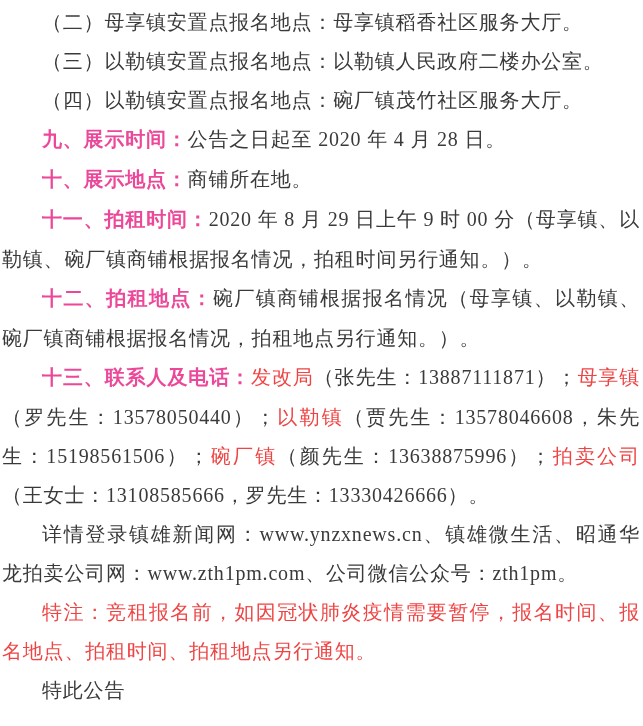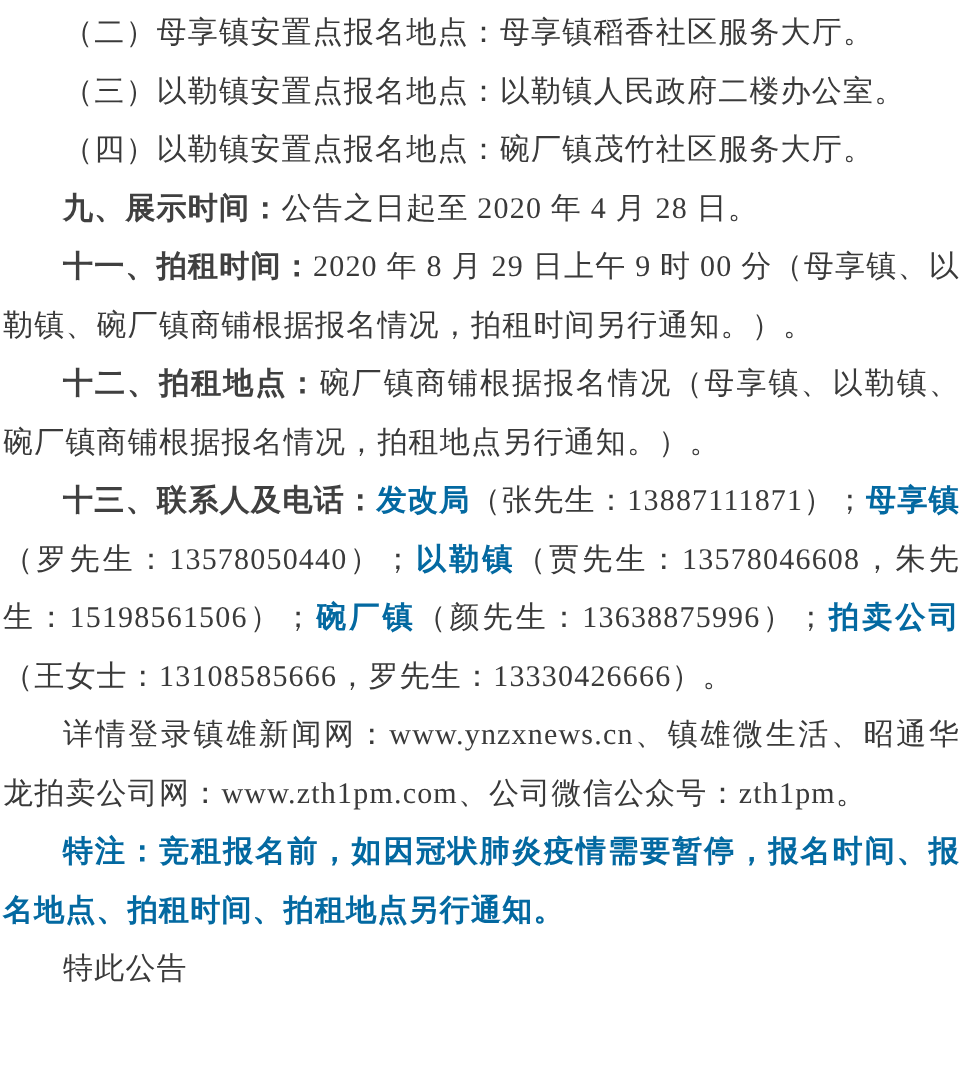--- a/index.html
+++ b/index.html
@@ -19,30 +19,31 @@
     line-height: 39px;
     letter-spacing: 0.8px;
     color: #3a3a3a;
     text-align: justify;
   }
   .doc p {
     margin: 0;
     text-indent: 2em;
   }
   .run-normal { color: #3a3a3a; }
-  .run-bold   { color: #0369a1; font-weight: bold; }
-  .run-red    { color: #404040; font-weight: bold; }
+  .run-bold   { color: #ef4444; font-weight: normal; }
+  .run-red    { color: #ec4899; font-weight: bold; font-family: Liberation Mono, monospace; }
 </style>
 </head>
 <body style="background: rgb(255, 255, 255);">
 
 <div class="doc" id="doc">
     <p><span class="run-normal">（二）母享镇安置点报名地点：母享镇稻香社区服务大厅。</span></p>
     <p><span class="run-normal">（三）以勒镇安置点报名地点：以勒镇人民政府二楼办公室。</span></p>
     <p><span class="run-normal">（四）以勒镇安置点报名地点：碗厂镇茂竹社区服务大厅。</span></p>
     <p><span class="run-red">九、展示时间：</span><span class="run-normal">公告之日起至 2020 年 4 月 28 日。</span></p>
+    <p><span class="run-red">十、展示地点：</span><span class="run-normal">商铺所在地。</span></p>
     <p><span class="run-red">十一、拍租时间：</span><span class="run-normal">2020 年 8 月 29 日上午 9 时 00 分（母享镇、以勒镇、碗厂镇商铺根据报名情况，拍租时间另行通知。）。</span></p>
     <p><span class="run-red">十二、拍租地点：</span><span class="run-normal">碗厂镇商铺根据报名情况（母享镇、以勒镇、碗厂镇商铺根据报名情况，拍租地点另行通知。）。</span></p>
     <p><span class="run-red">十三、联系人及电话：</span><span class="run-bold">发改局</span><span class="run-normal">（张先生：13887111871）；</span><span class="run-bold">母享镇</span><span class="run-normal">（罗先生：13578050440）；</span><span class="run-bold">以勒镇</span><span class="run-normal">（贾先生：13578046608，朱先生：15198561506）；</span><span class="run-bold">碗厂镇</span><span class="run-normal">（颜先生：13638875996）；</span><span class="run-bold">拍卖公司</span><span class="run-normal">（王女士：13108585666，罗先生：13330426666）。</span></p>
     <p><span class="run-normal">详情登录镇雄新闻网：www.ynzxnews.cn、镇雄微生活、昭通华龙拍卖公司网：www.zth1pm.com、公司微信公众号：zth1pm。</span></p>
     <p><span class="run-bold">特注：竞租报名前，如因冠状肺炎疫情需要暂停，报名时间、报名地点、拍租时间、拍租地点另行通知。</span></p>
     <p><span class="run-normal">特此公告</span></p>
   </div>
 
 </body></html>

